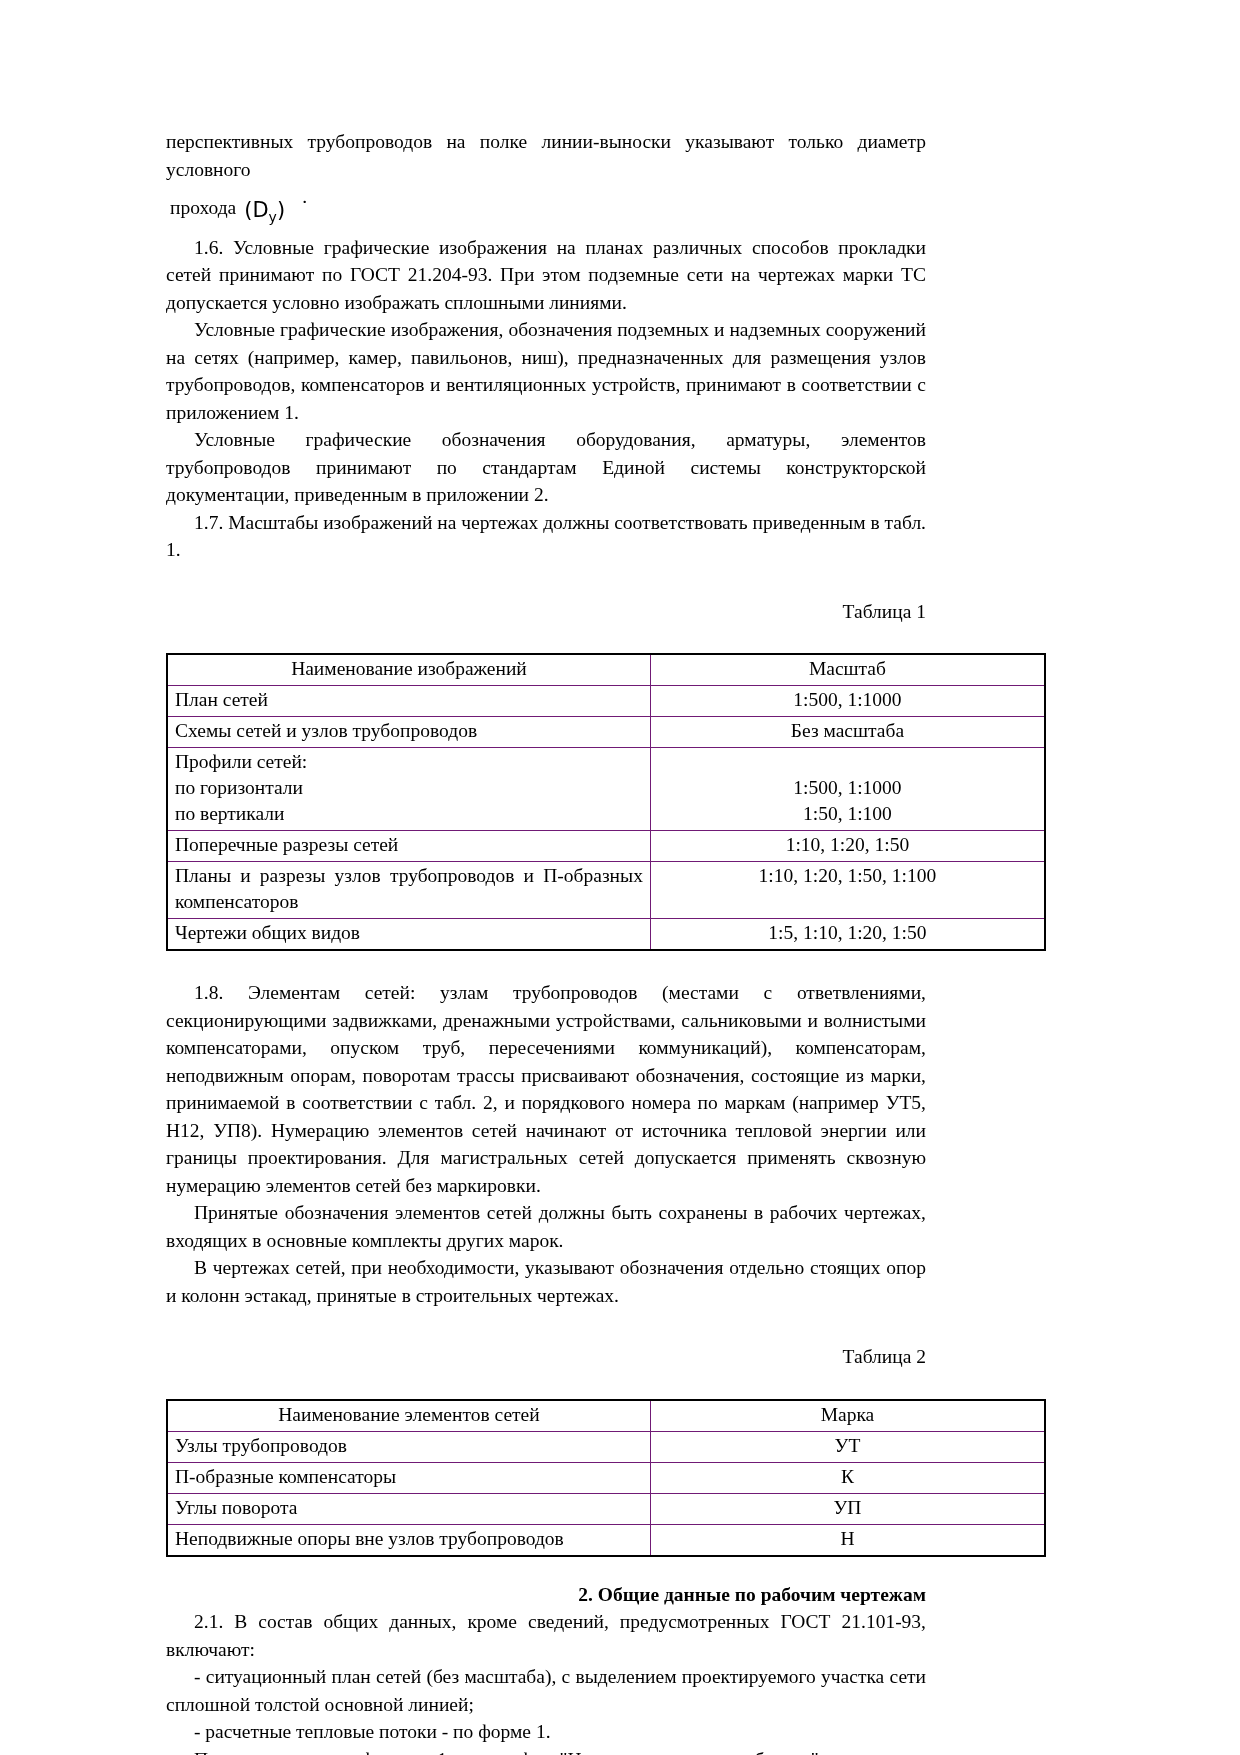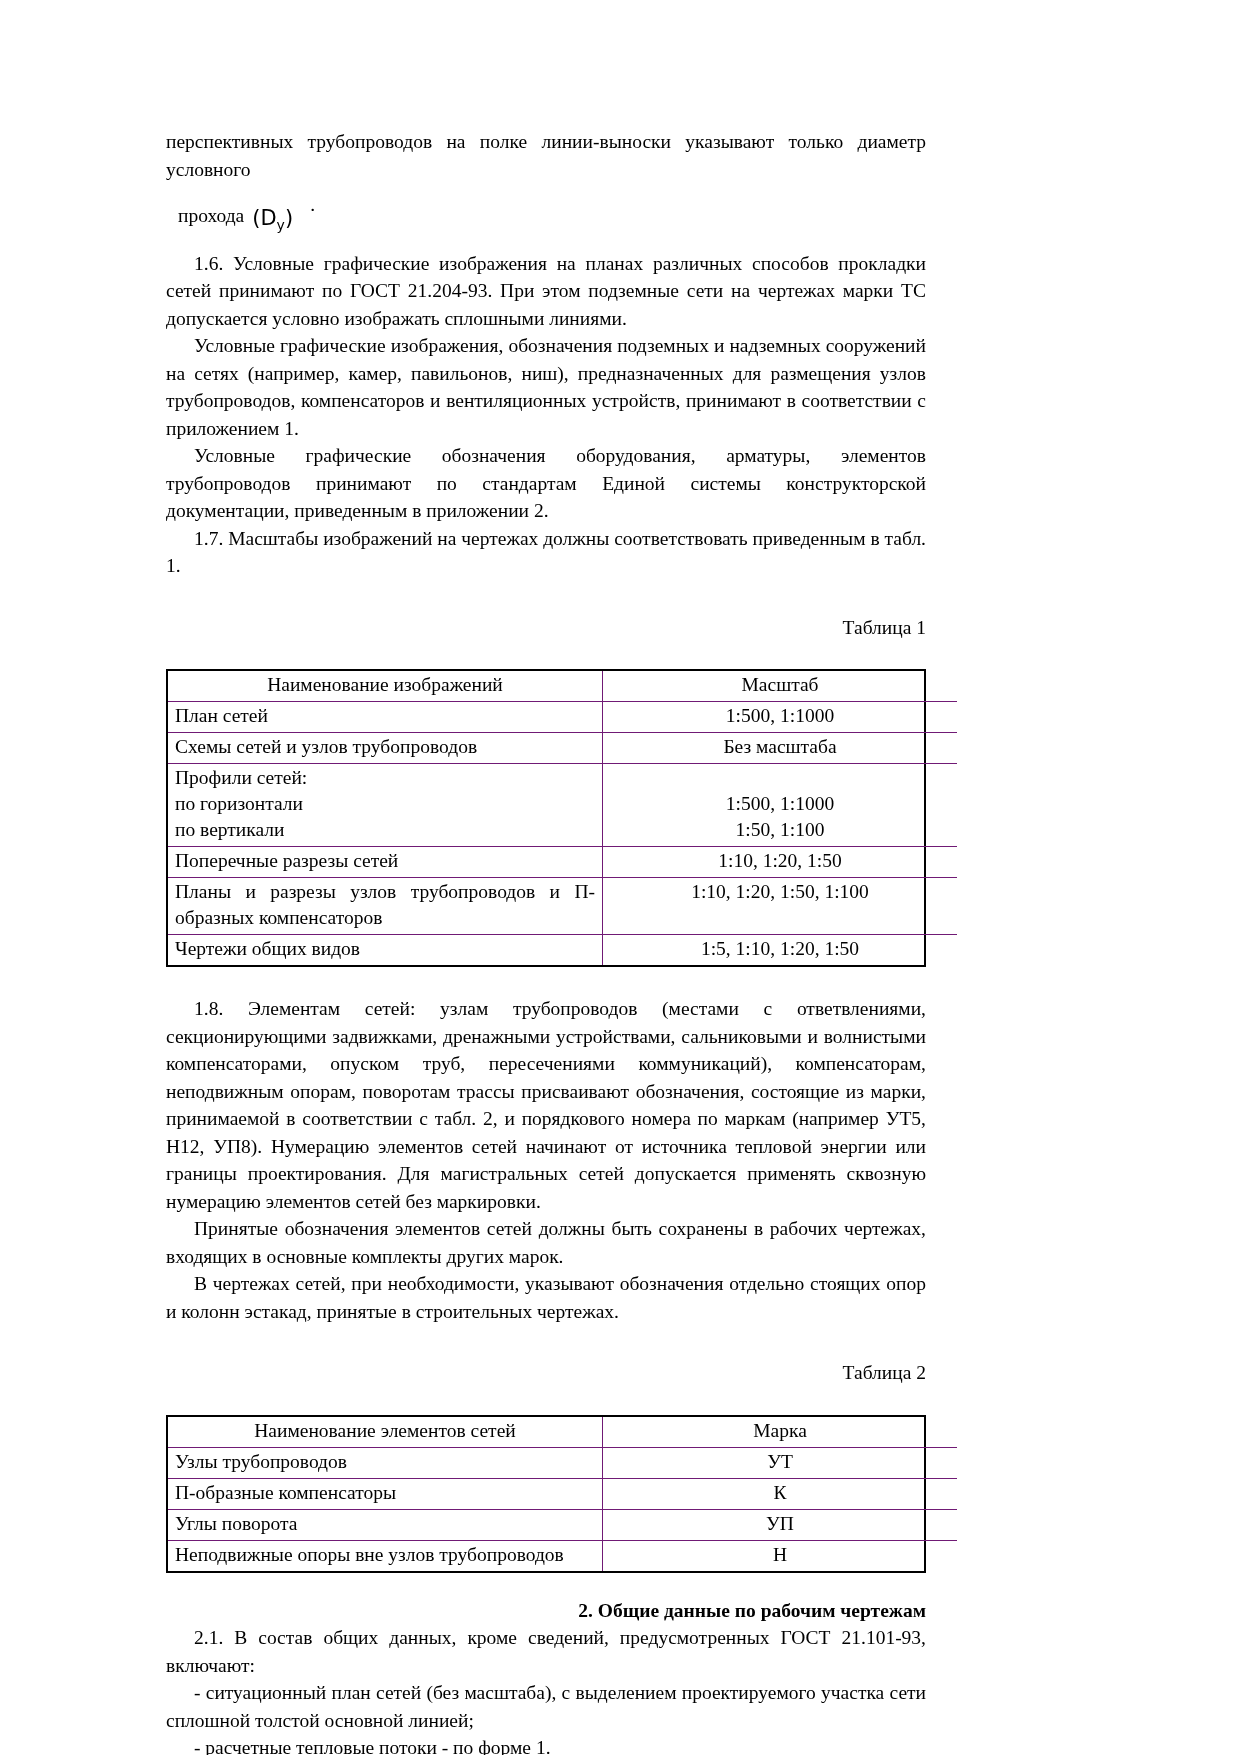--- a/index.html
+++ b/index.html
@@ -32,21 +32,21 @@
     font-size: 19.5px;
     line-height: 27.5px;
     text-align: justify;
     text-indent: 28px;
     hyphens: none;
   }
   p.para.noindent {
     text-indent: 0;
   }
   .dy-line {
-    margin: 12px;
+    margin: 4px;
     font-size: 19.5px;
     line-height: 27.5px;
     text-align: justify;
     text-indent: 0;
     position: relative;
   }
   .dy-wrap {
     display: inline-block;
     position: relative;
     width: 70px;
@@ -100,21 +100,21 @@
   table.doc-table .col-val  { width: 340px; }
   td.center { text-align: center; }
   td.left { text-align: left; }
   td.just { text-align: justify; }
   .spacer-8  { height: 8px; }
   .spacer-24 { height: 24px; }
   .spacer-28 { height: 28px; }
   .spacer-34 { height: 34px; }
   .tbl-outer {
     border: 2px solid #000;
-    width: 760px;
+    width: 880px;
     box-sizing: border-box;
   }
   .tbl-outer table.doc-table {
     width: 100%;
   }
   .tbl-outer table.doc-table tr:first-child td {
     border-top: none;
   }
   .tbl-outer table.doc-table tr:last-child td {
     border-bottom: none;

